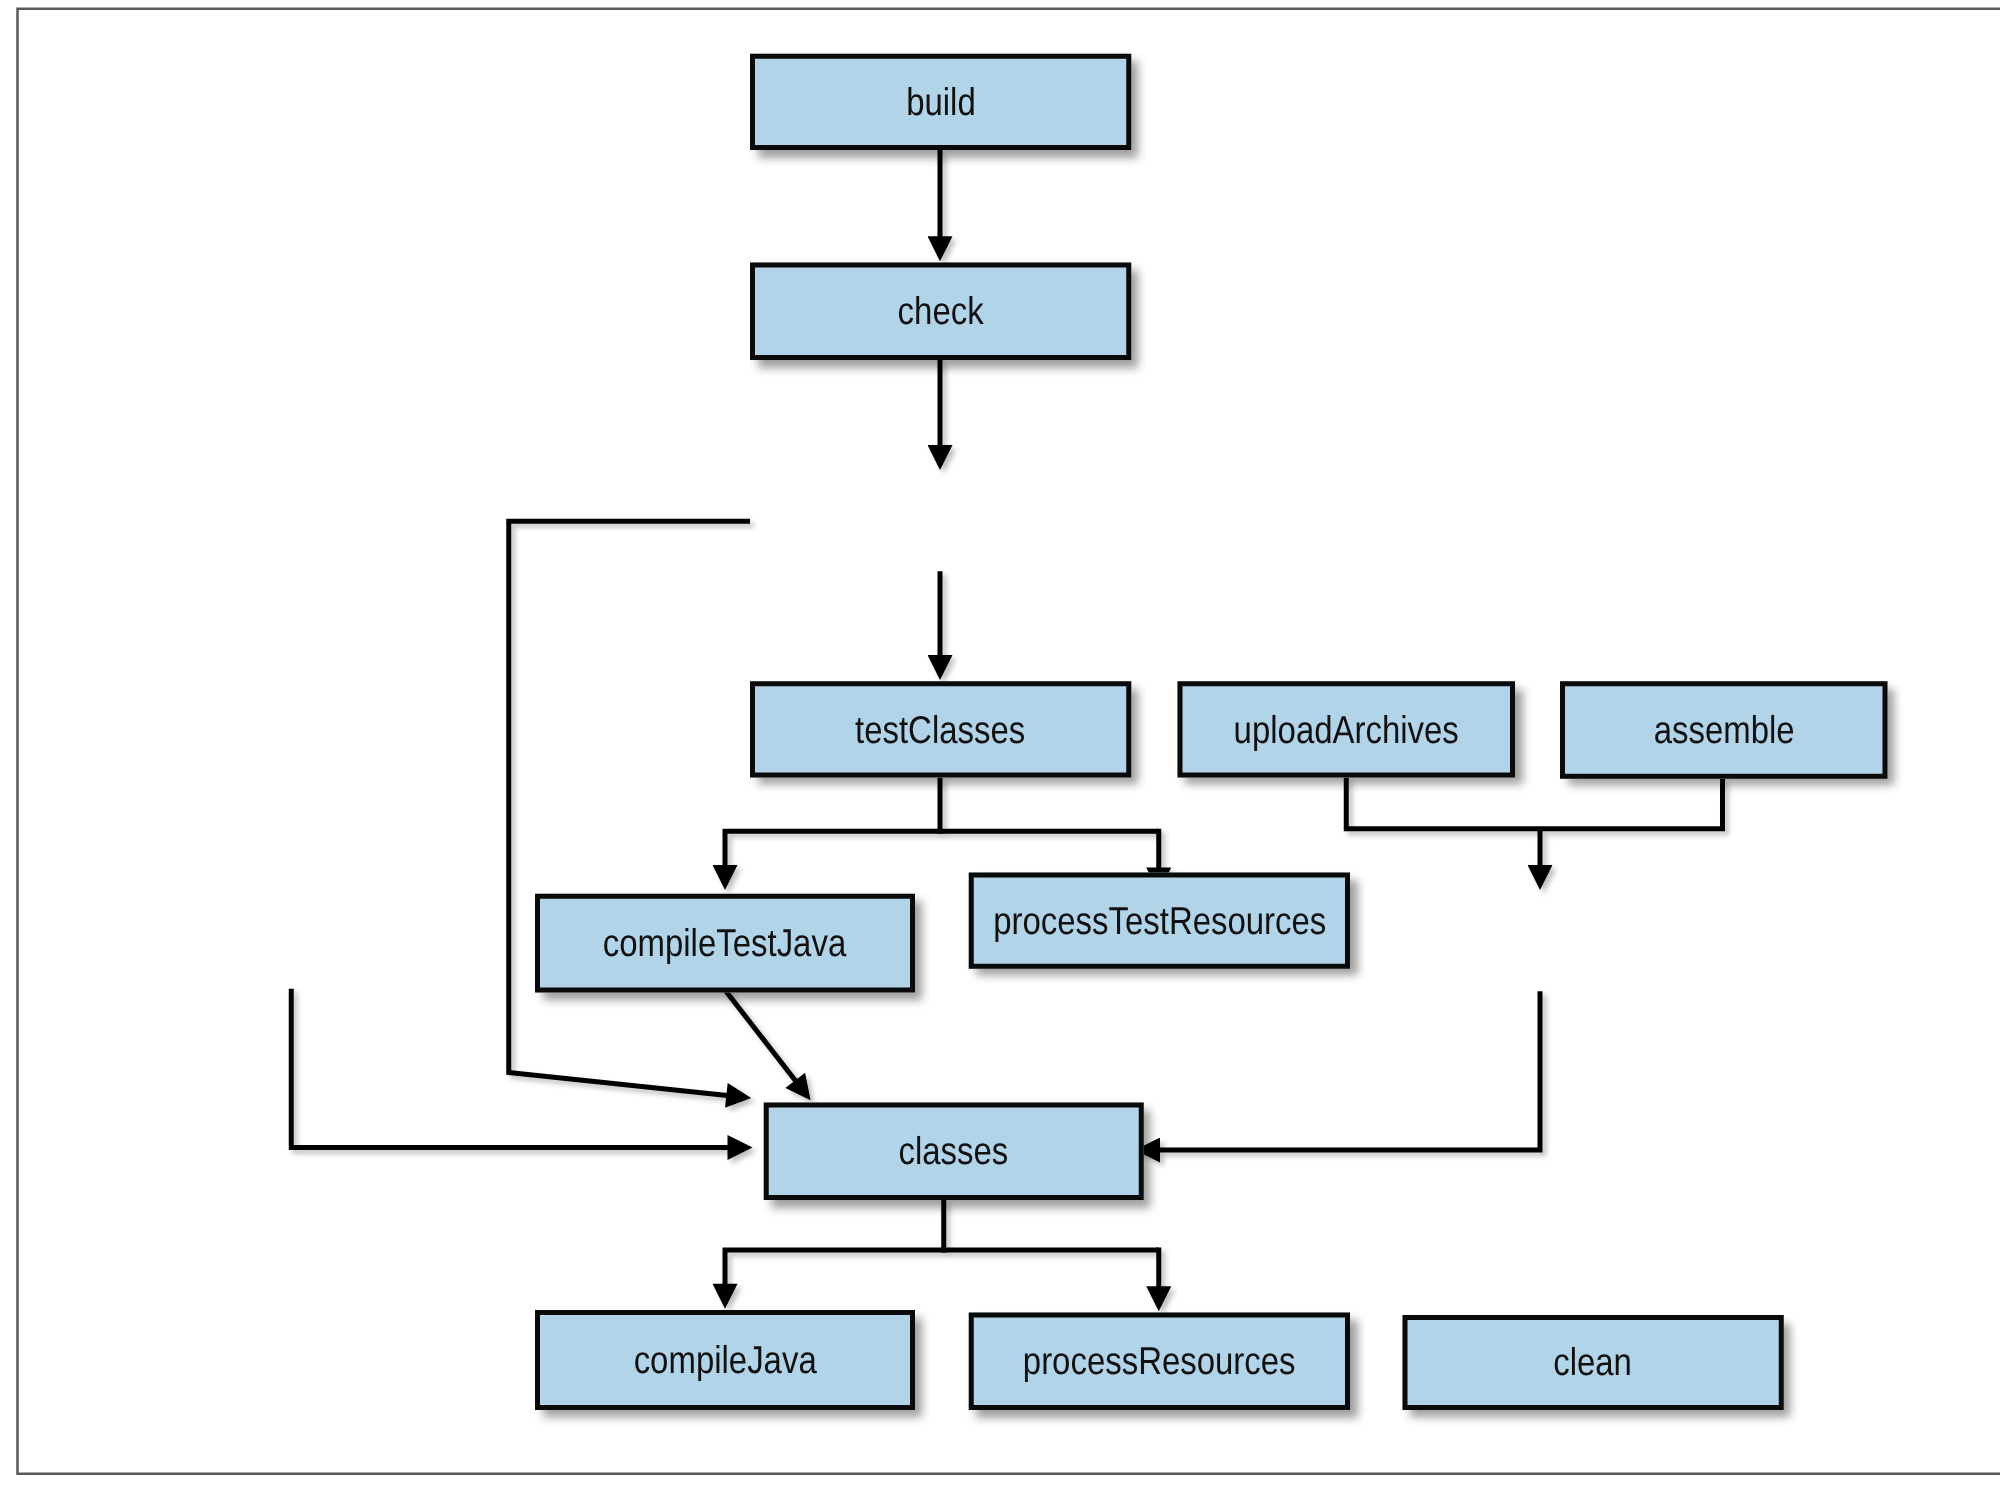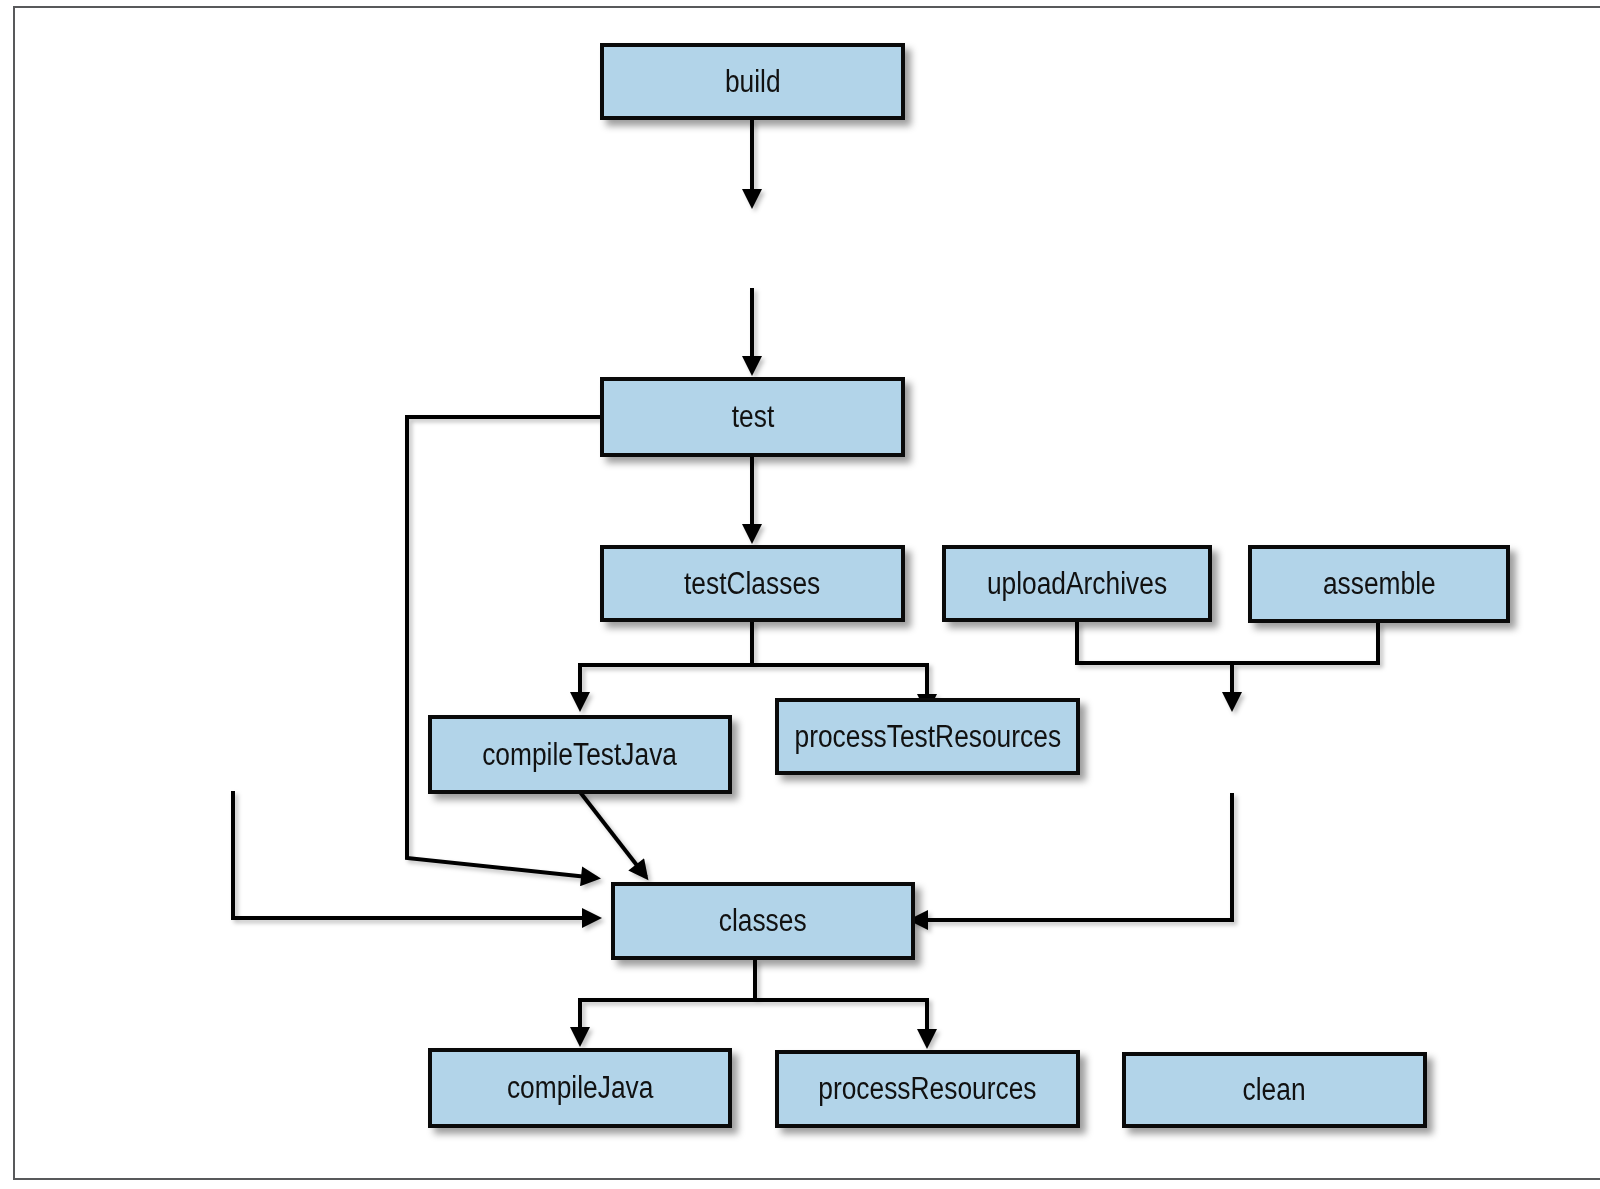--- a/index.html
+++ b/index.html
@@ -46,24 +46,24 @@
 
     <path d="M755,960 L755,1002"></path>
     <path d="M927,1000 L580,1000 L580,1043" marker-end="url(#arrow)"></path>
     <path d="M927,998 L927,1045" marker-end="url(#arrow)"></path>
   </svg>
 
   <div class="node" style="left:600px;top:43px;width:305px;height:77px">
     <span class="lbl">build</span>
   </div>
 
+  <div class="node" style="left:600px;top:210px;width:305px;height:78px">
+    <span class="lbl">check</span>
+  </div>
 
-  <div class="node" style="left:600px;top:377px;width:305px;height:80px">
-    <span class="lbl">test</span>
-  </div>
 
   <div class="node" style="left:600px;top:545px;width:305px;height:77px">
     <span class="lbl">testClasses</span>
   </div>
 
   <div class="node" style="left:1248px;top:545px;width:262px;height:78px">
     <span class="lbl">assemble</span>
   </div>
 
   <div class="node" style="left:942px;top:545px;width:270px;height:77px">

